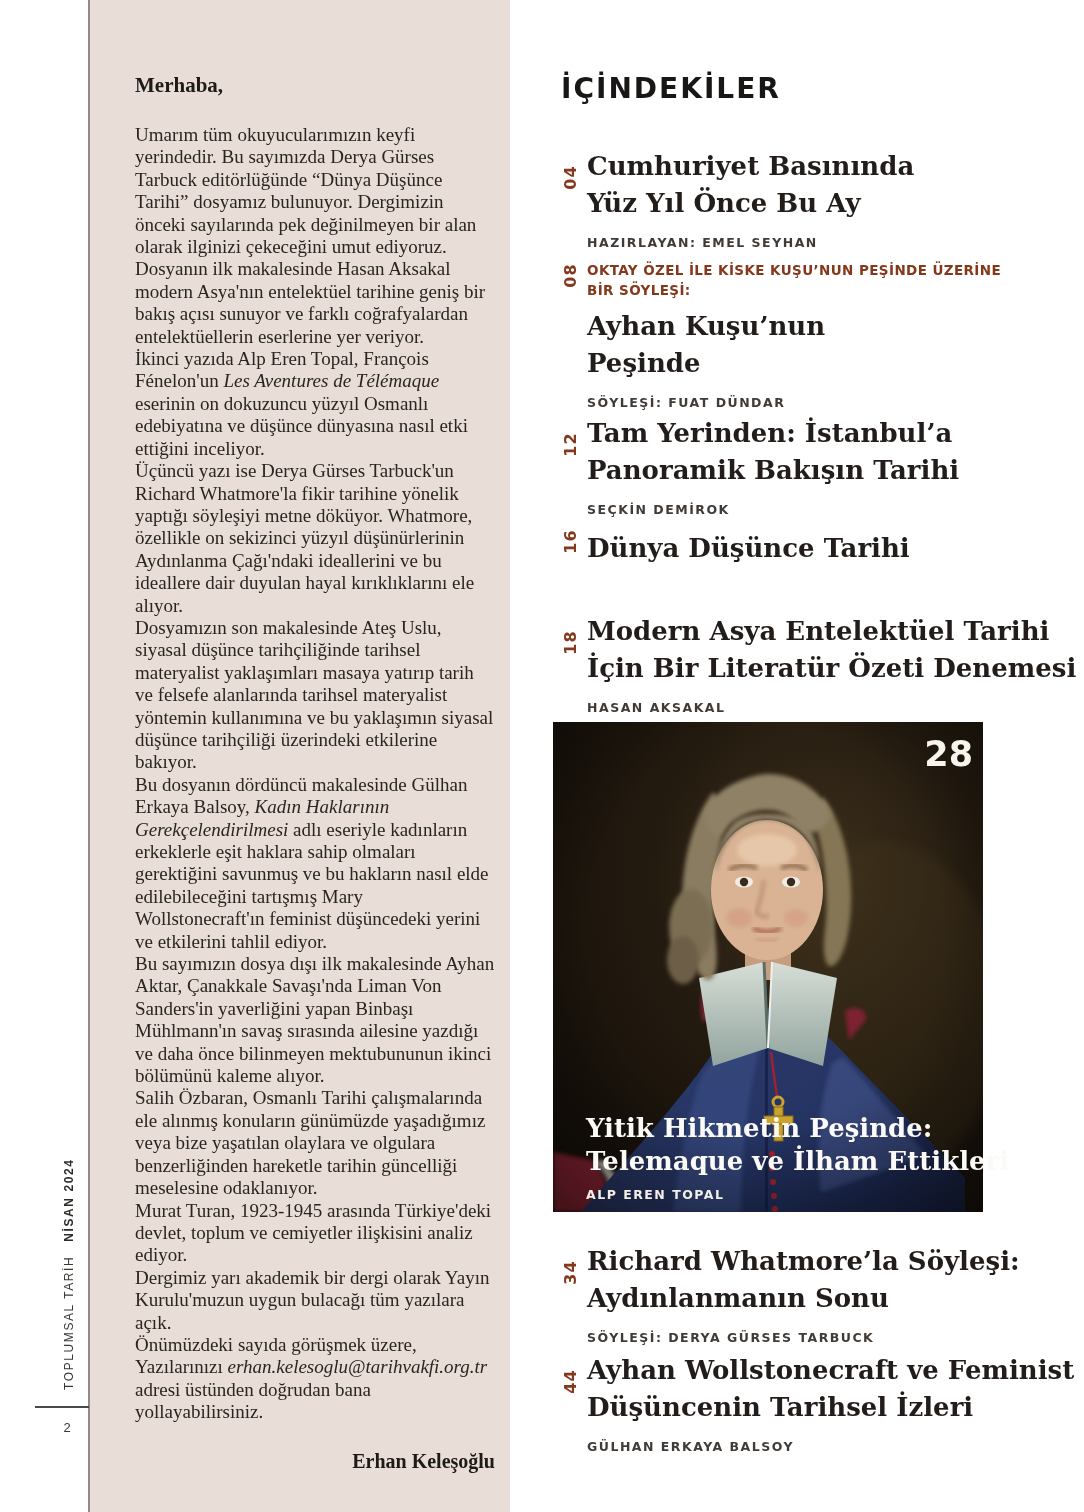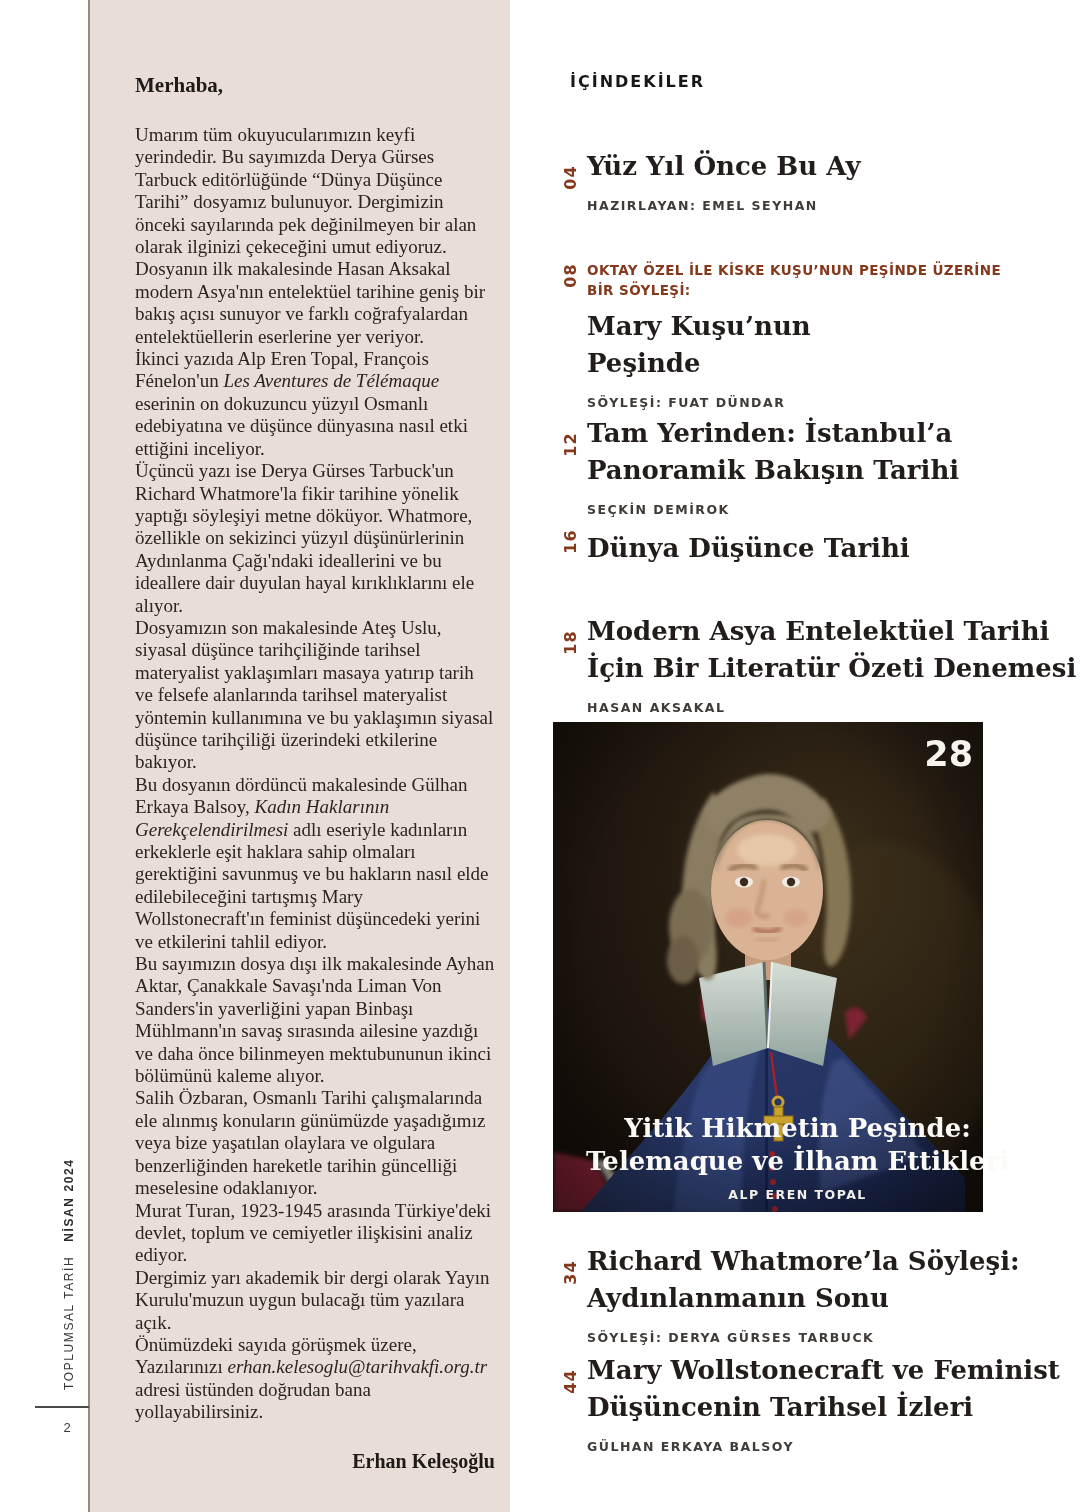--- a/index.html
+++ b/index.html
@@ -21,30 +21,30 @@
   .greeting{font-family:Liberation Serif, serif;font-weight:600;font-size:21px;
             color:#1d1a17;margin:0 0 26px 0;}
   .letter p{margin:0;font-family:"Liberation Serif",serif;font-size:19px;line-height:22.4px;
             color:#2a2522;}
   .letter em{font-style:italic;}
   .signature{margin-top:26px;text-align:right;font-family:"Liberation Serif",serif;
              font-weight:bold;font-size:20px;color:#1d1a17;}
 
   
   .toc{position:absolute;left:553px;top:0;width:470px;height:1512px;}
-  .toc-heading{position:absolute;left:17px;top:72px;font-family:"DejaVu Sans",sans-serif;
-               font-weight:bold;font-size:16px;letter-spacing:2px;color:#191715;}
+  .toc-heading{position:absolute;left:8px;top:72px;font-family:"DejaVu Sans",sans-serif;
+               font-weight:bold;font-size:28px;letter-spacing:2px;color:#191715;}
   .toc-list{position:absolute;left:0;top:0;width:470px;height:1512px;}
   .toc-entry{position:absolute;left:0;padding-left:34px;}
   .toc-entry:nth-child(1){top:148px;}
   .toc-entry:nth-child(2){top:260px;}
   .toc-entry:nth-child(3){top:415px;}
   .toc-entry:nth-child(4){top:530px;}
   .toc-entry:nth-child(5){top:613px;}
-  .toc-entry:nth-child(6){top:722px;padding:0;text-align:center;}
+  .toc-entry:nth-child(6){top:722px;padding:0;}
   .toc-entry:nth-child(7){top:1243px;}
   .toc-entry:nth-child(8){top:1352px;}
   .toc-num{position:absolute;left:0;top:20px;width:34px;text-align:center;
            transform:rotate(-90deg);transform-origin:center;
            font-family:"DejaVu Sans",sans-serif;font-weight:bold;font-size:16px;
            letter-spacing:1px;color:#84381c;}
   .toc-entry:nth-child(2) .toc-num{top:6px;}
   .toc-entry:nth-child(4) .toc-num{top:2px;}
   .toc-kicker{margin:0 0 8px 0;}
   .toc-kicker div{font-family:"DejaVu Sans",sans-serif;font-weight:bold;font-size:13.5px;
@@ -95,32 +95,33 @@
     <div class="signature">Erhan Keleşoğlu</div>
   </div>
 
   <div class="toc">
     <div class="toc-heading">İÇİNDEKİLER</div>
     <div class="toc-list" id="toc-list">
         <div class="toc-entry">
     <div class="toc-num">04</div>
 
     <div class="toc-title">
+            <div>Cumhuriyet Basınında</div>
             <div>Yüz Yıl Önce Bu Ay</div>
           </div>
     <div class="toc-byline">HAZIRLAYAN: EMEL SEYHAN</div>
   </div>
         <div class="toc-entry">
     <div class="toc-num">08</div>
     <div class="toc-kicker">
             <div>OKTAY ÖZEL İLE KİSKE KUŞU’NUN PEŞİNDE ÜZERİNE</div>
             <div>BİR SÖYLEŞİ:</div>
           </div>
     <div class="toc-title">
-            <div>Mary Kuşu’nun</div>
+            <div>Ayhan Kuşu’nun</div>
             <div>Peşinde</div>
           </div>
     <div class="toc-byline">SÖYLEŞİ: FUAT DÜNDAR</div>
   </div>
         <div class="toc-entry">
     <div class="toc-num">12</div>
 
     <div class="toc-title">
             <div>Tam Yerinden: İstanbul’a</div>
             <div>Panoramik Bakışın Tarihi</div>
@@ -235,21 +236,21 @@
     <div class="toc-title">
             <div>Richard Whatmore’la Söyleşi:</div>
             <div>Aydınlanmanın Sonu</div>
           </div>
     <div class="toc-byline">SÖYLEŞİ: DERYA GÜRSES TARBUCK</div>
   </div>
         <div class="toc-entry">
     <div class="toc-num">44</div>
 
     <div class="toc-title">
-            <div>Mary Wollstonecraft ve Feminist</div>
+            <div>Ayhan Wollstonecraft ve Feminist</div>
             <div>Düşüncenin Tarihsel İzleri</div>
           </div>
     <div class="toc-byline">GÜLHAN ERKAYA BALSOY</div>
   </div>
       </div>
   </div>
 
 </div>
 
 </body></html>

